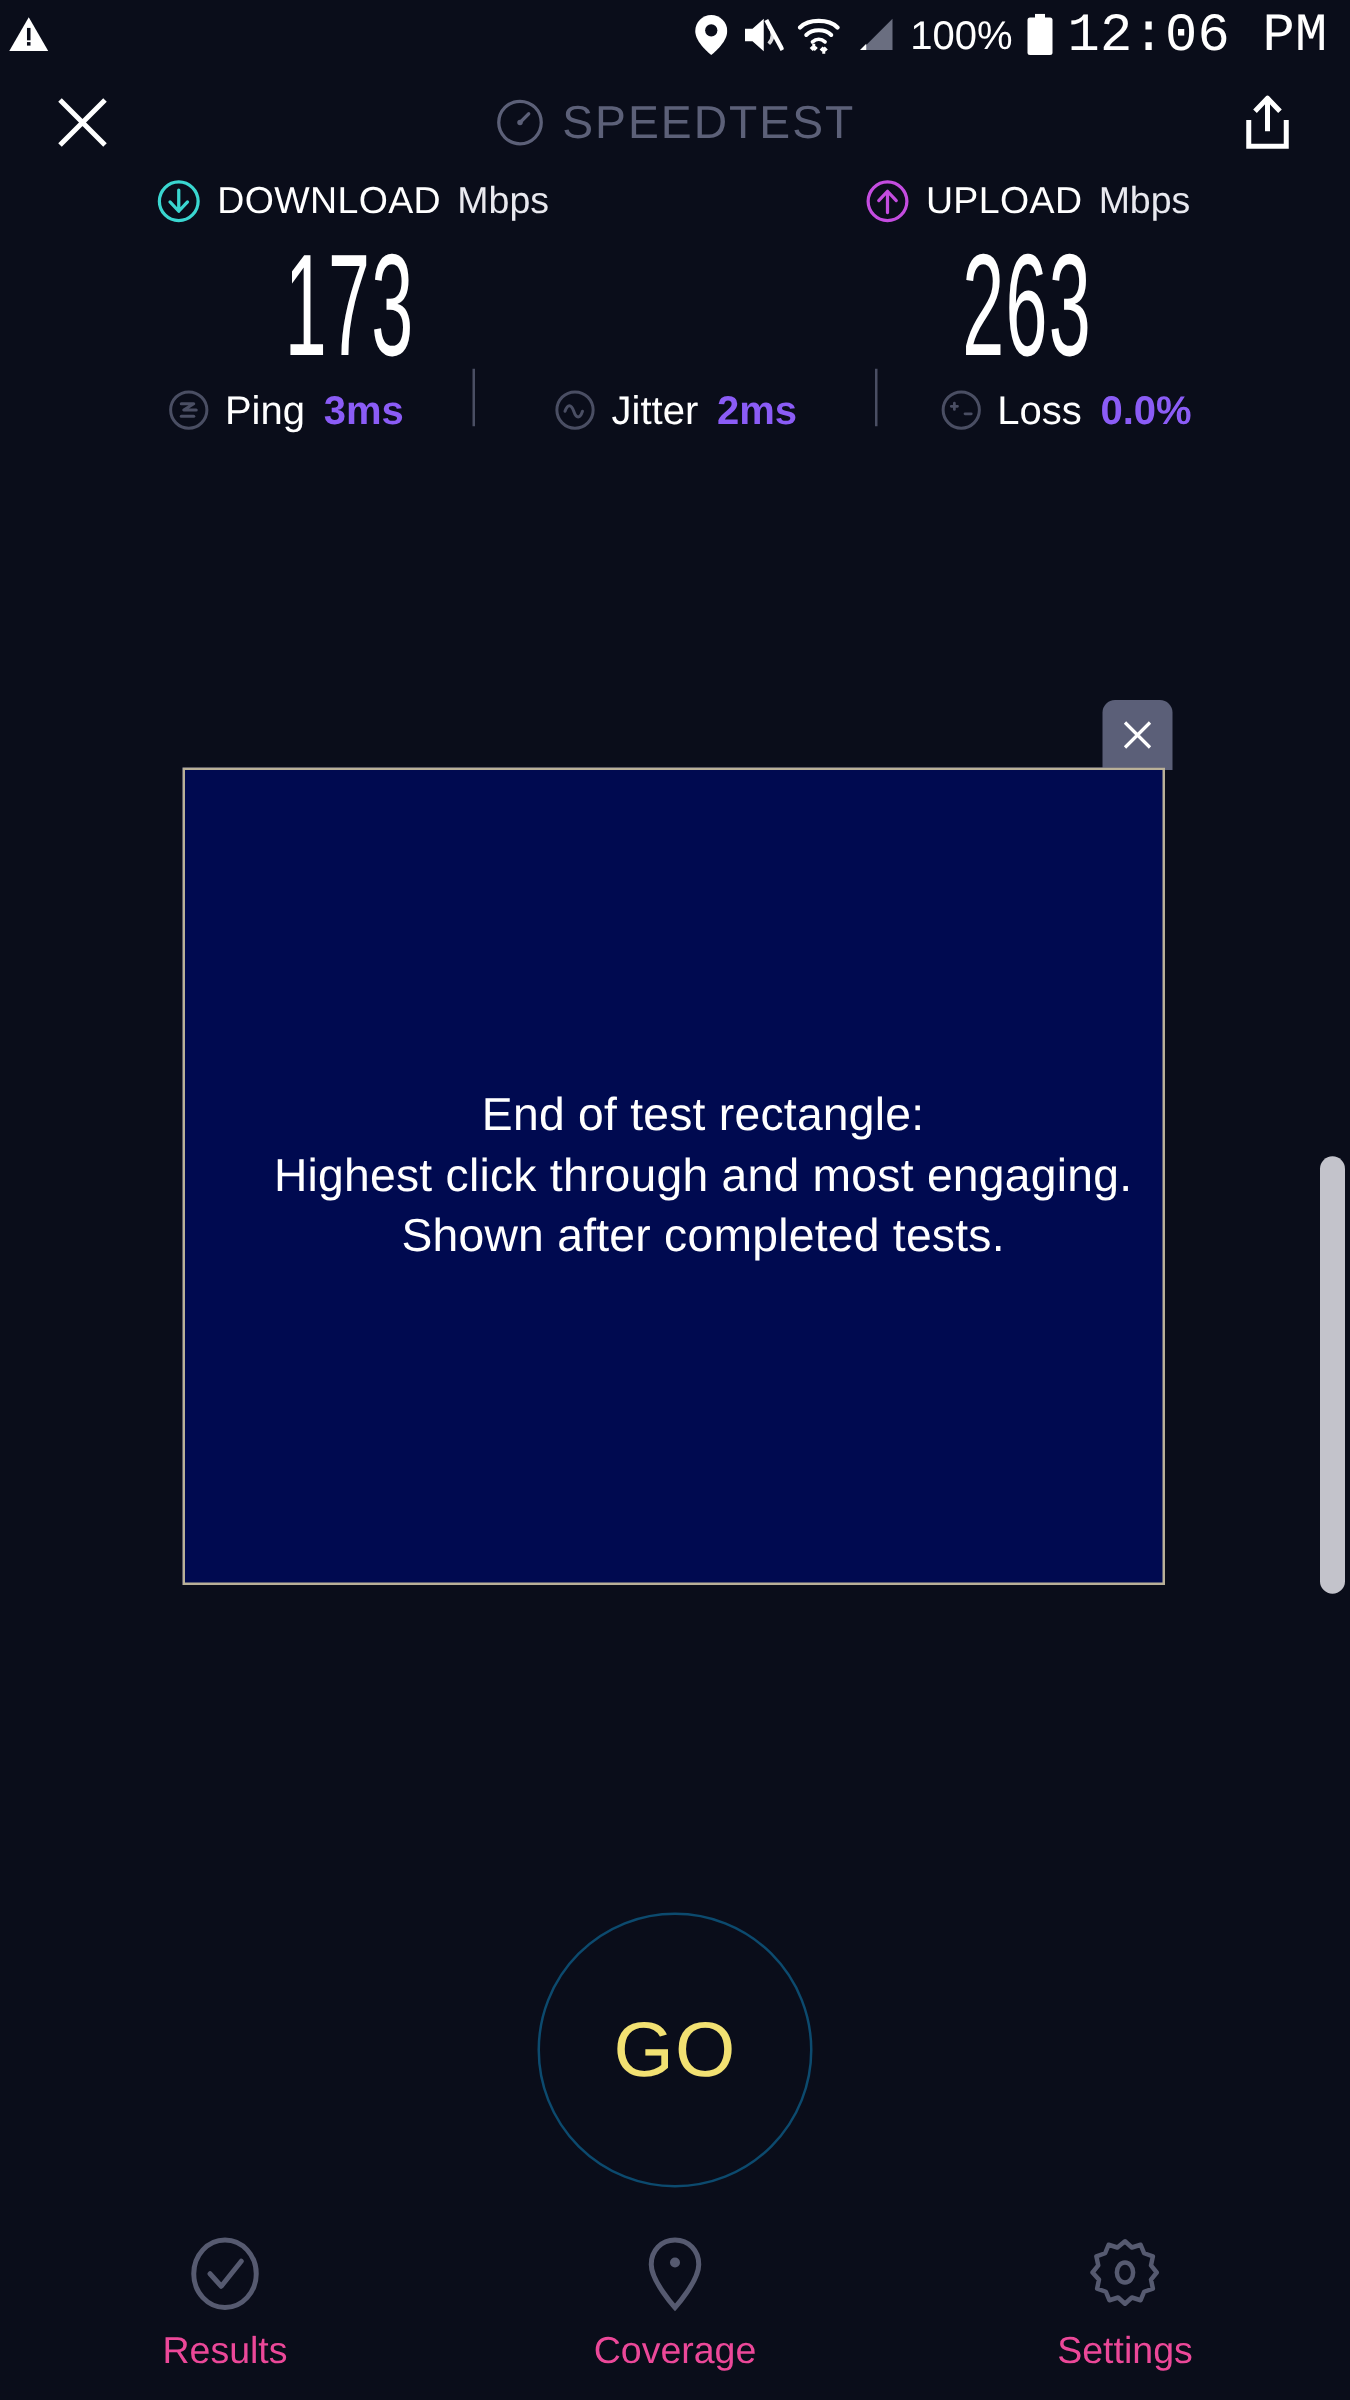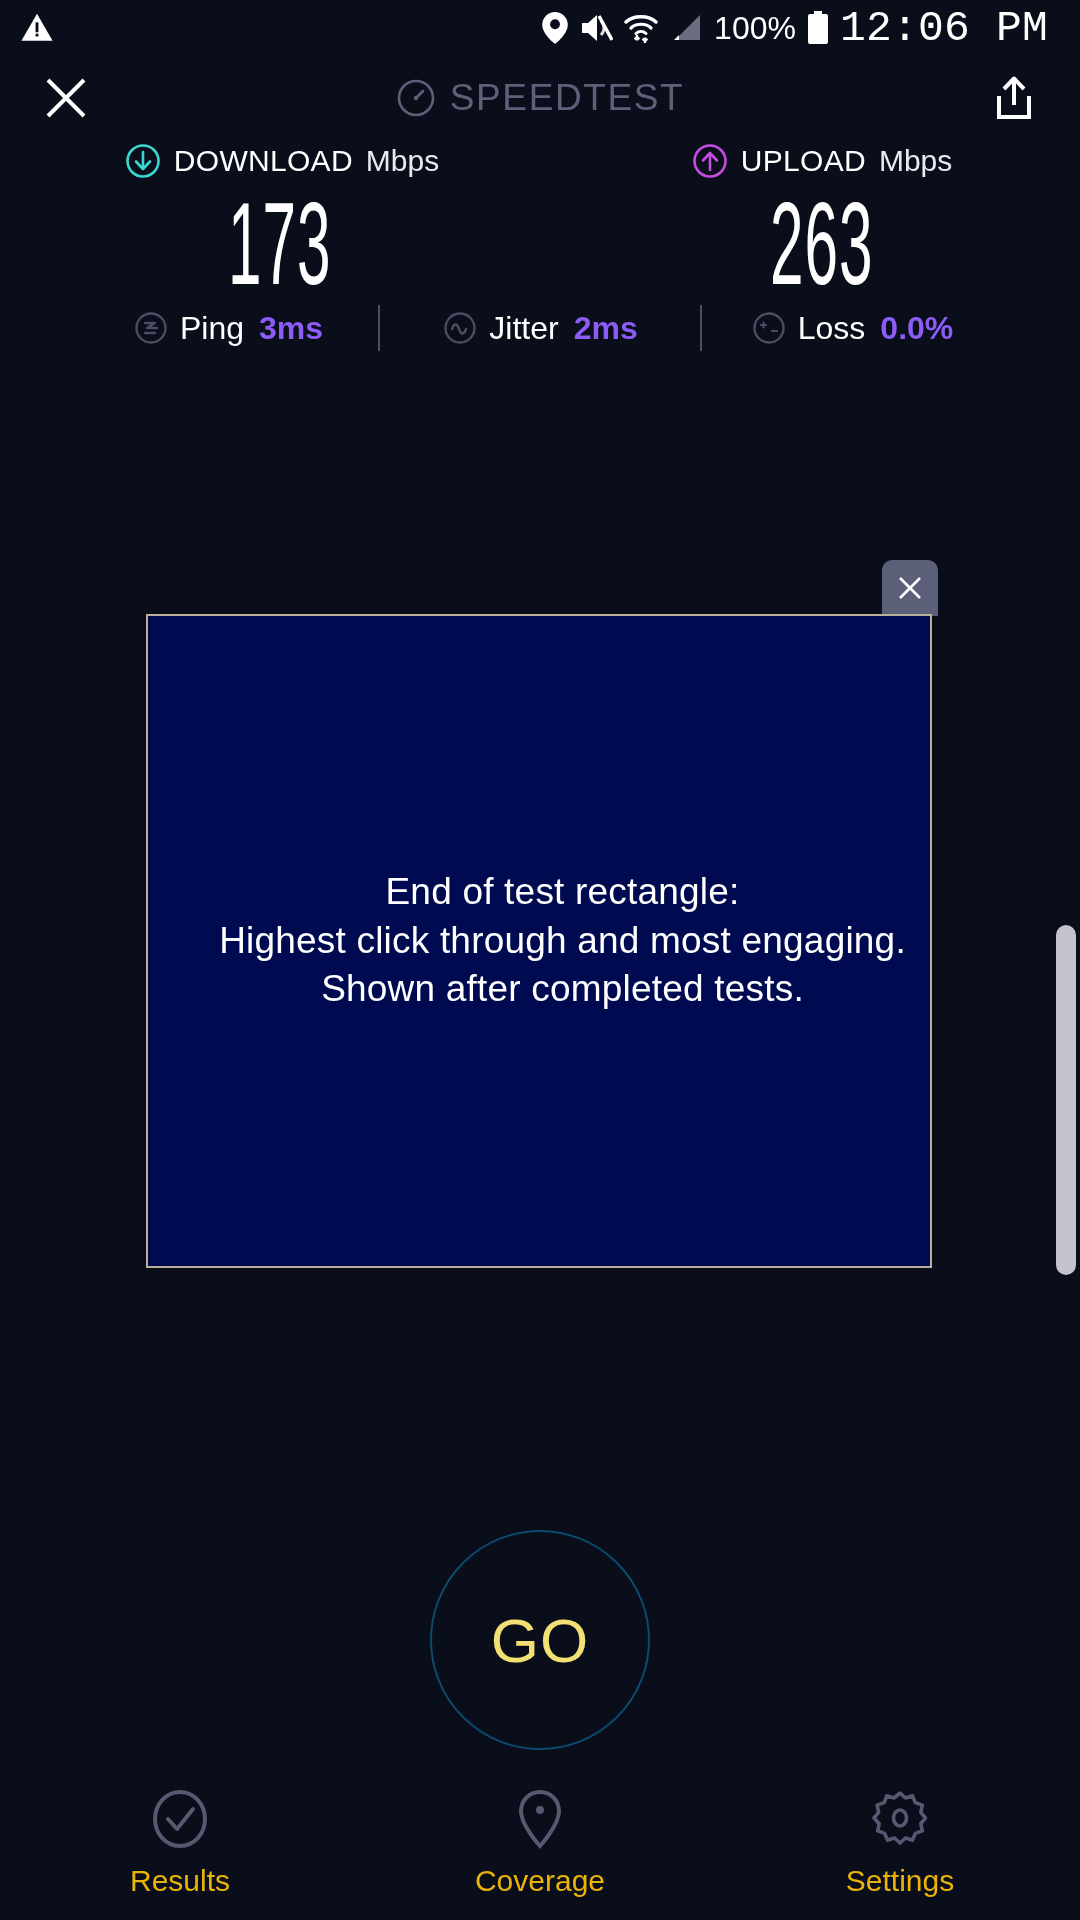--- a/index.html
+++ b/index.html
@@ -18,21 +18,21 @@
 
   
   .statusbar {
     position: absolute;
     top: 0; left: 0;
     width: 1068px;
     height: 56px;
     display: flex;
     align-items: center;
     justify-content: space-between;
-    padding: 0 20px;
+    padding: 0 6px;
     box-sizing: border-box;
   }
   .sb-left { display: flex; align-items: center; gap: 10px; }
   .sb-right { display: flex; align-items: center; gap: 11px; }
   .sb-time {
     font-size: 43px;
     letter-spacing: 0.2px;
     color: #fff;
     font-family: Liberation Mono, monospace;
   }
@@ -122,21 +122,20 @@
     font-family: "Liberation Sans", sans-serif;
   }
   .du-col.download .du-value { margin-left: -4px; }
 
   
   .pjl-row {
     position: absolute;
     top: 295px; left: 0;
     width: 1080px;
     display: flex;
-    align-items: center;
     justify-content: center;
     height: 66px;
   }
   .pjl-item {
     display: flex;
     align-items: center;
     gap: 11px;
     justify-content: center;
   }
   .pjl-item.ping    { width: 300px; }
@@ -248,21 +247,21 @@
     align-items: center;
     justify-content: center;
     gap: 14px;
     padding-top: 8px;
   }
   .nav-label {
     font-size: 30px;
     font-weight: 400;
   }
   .nav-item.active .nav-label { color: #ffffff; }
-  .nav-item.inactive .nav-label { color: #eab308; }
+  .nav-item.inactive .nav-label { color: #ec4899; }
 
   svg { display: block; }
 </style>
 </head>
 <body>
 
 <div class="statusbar">
   <div class="sb-left">
     <span>
       <svg width="34" height="34" viewBox="0 0 24 24">

